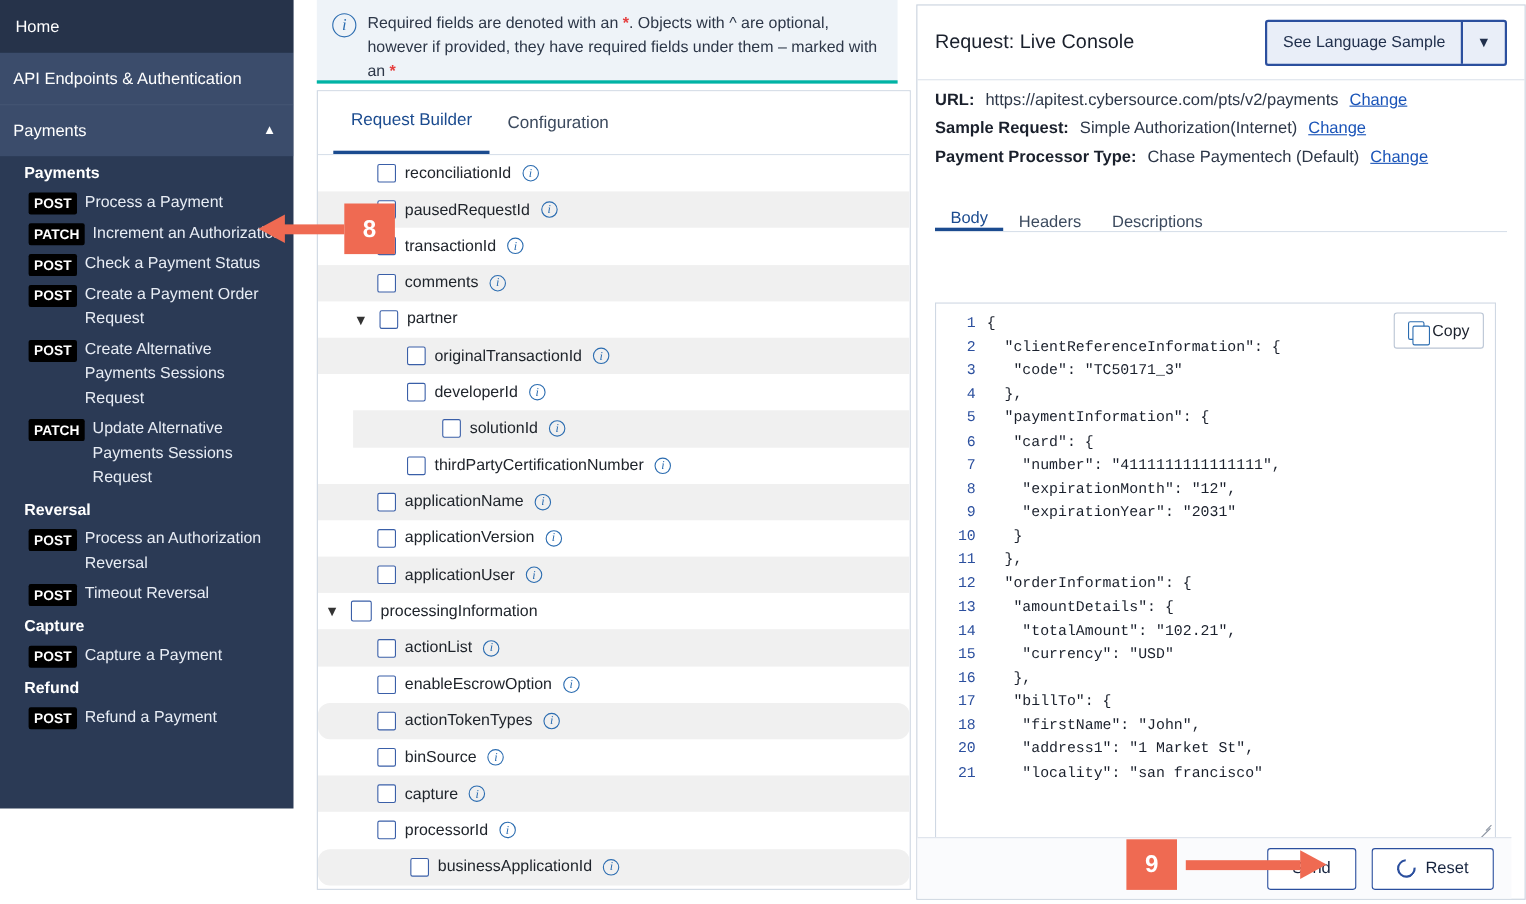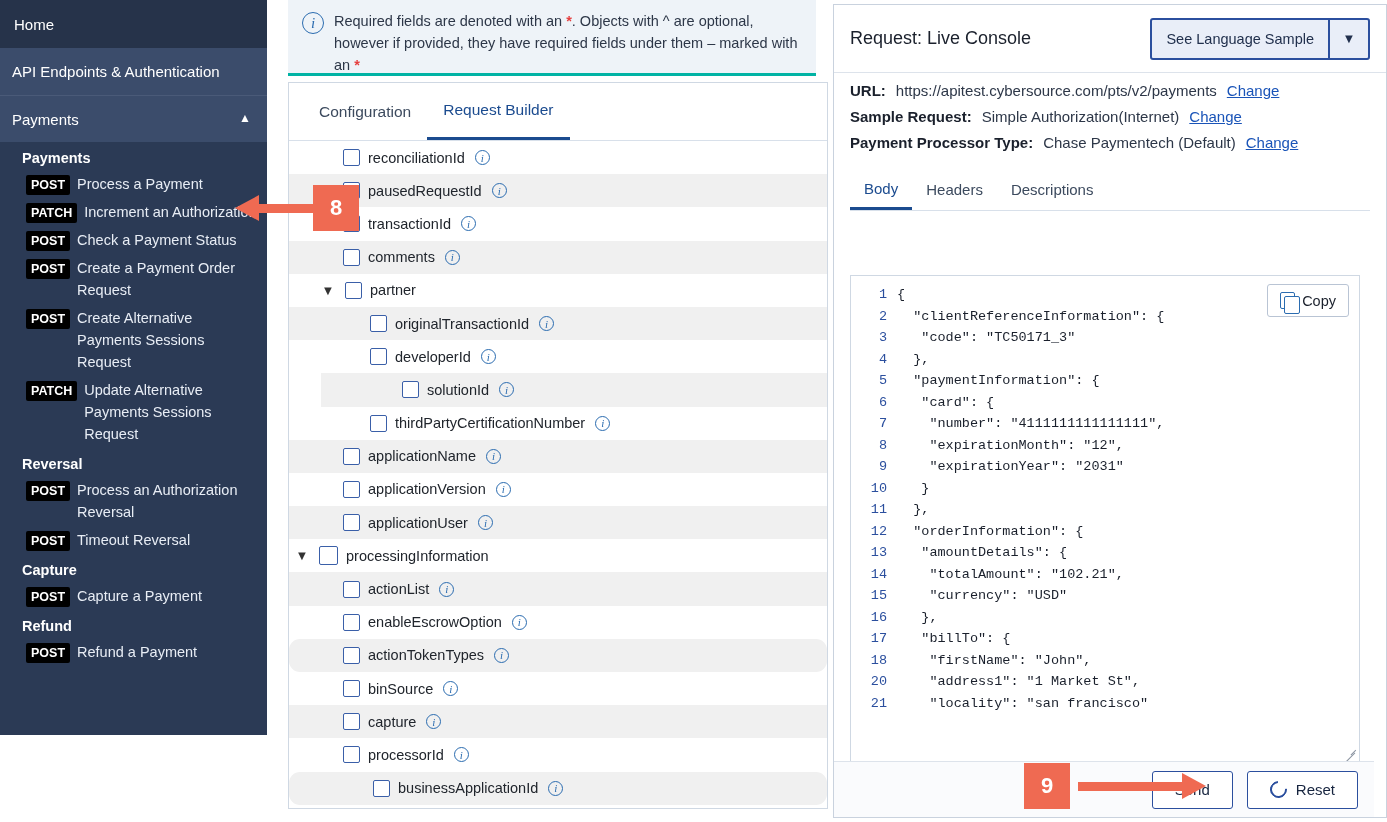--- a/index.html
+++ b/index.html
@@ -125,21 +125,21 @@
     color:#1a202c; padding:9px 0 0 0;
   }
   .meta-row .k { font-weight:bold; }
   .meta-row .v { color:#2d3748; }
   .link { color:#1a54b8; text-decoration:underline; }
 
   #body-tabs {
     margin:18px 16px 0 16px; border-bottom:1px solid #d8e0ea;
     display:flex; height:42px; align-items:stretch;
   }
-  .btab { display:flex; align-items:center; padding:0 14px; font-size:15px; color:#3c4a5e; }
+  .btab { display:flex; align-items:flex-end; padding:0 14px; font-size:15px; color:#3c4a5e; }
   .btab.active { color:#1b4b8f; border-bottom:3px solid #1b4b8f; }
 
   #code-wrap {
     position:absolute; left:16px; top:270px; width:510px; height:488px;
     border:1px solid #cfd8e3; background:#ffffff; overflow:hidden;
   }
   #code {
     font-family:"Liberation Mono", monospace; font-size:13.5px; line-height:21.5px;
     padding:8px 0 0 0;
   }
@@ -270,25 +270,25 @@
 
   <div id="notice">
     <div class="info-circle">i</div>
     <div class="txt">
       <span>Required fields are denoted with an </span><span class="req">*</span><span>. Objects with ^ are optional, however if provided, they have required fields under them – marked with an </span><span class="req">*</span>
     </div>
   </div>
 
   <div id="builder-card">
     <div id="tabs">
+      <div class="tab active">
+        <span>Request Builder</span>
+      </div>
       <div class="tab">
         <span>Configuration</span>
-      </div>
-      <div class="tab active">
-        <span>Request Builder</span>
       </div>
     </div>
 
     <div id="tree">
 
       <div class="row" style="padding-left:54px;">
         <div class="cbx"></div>
         <span>reconciliationId</span>
         <span class="ico-i">i</span>
       </div>

